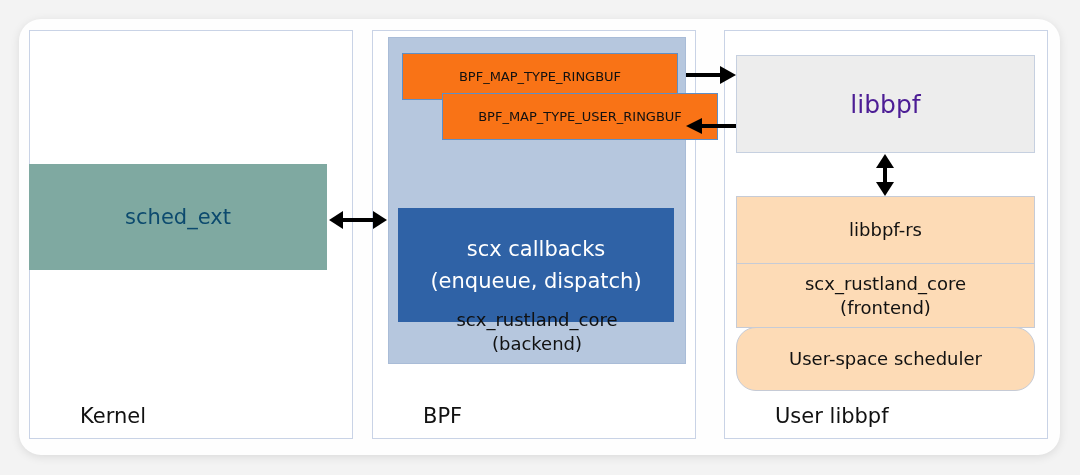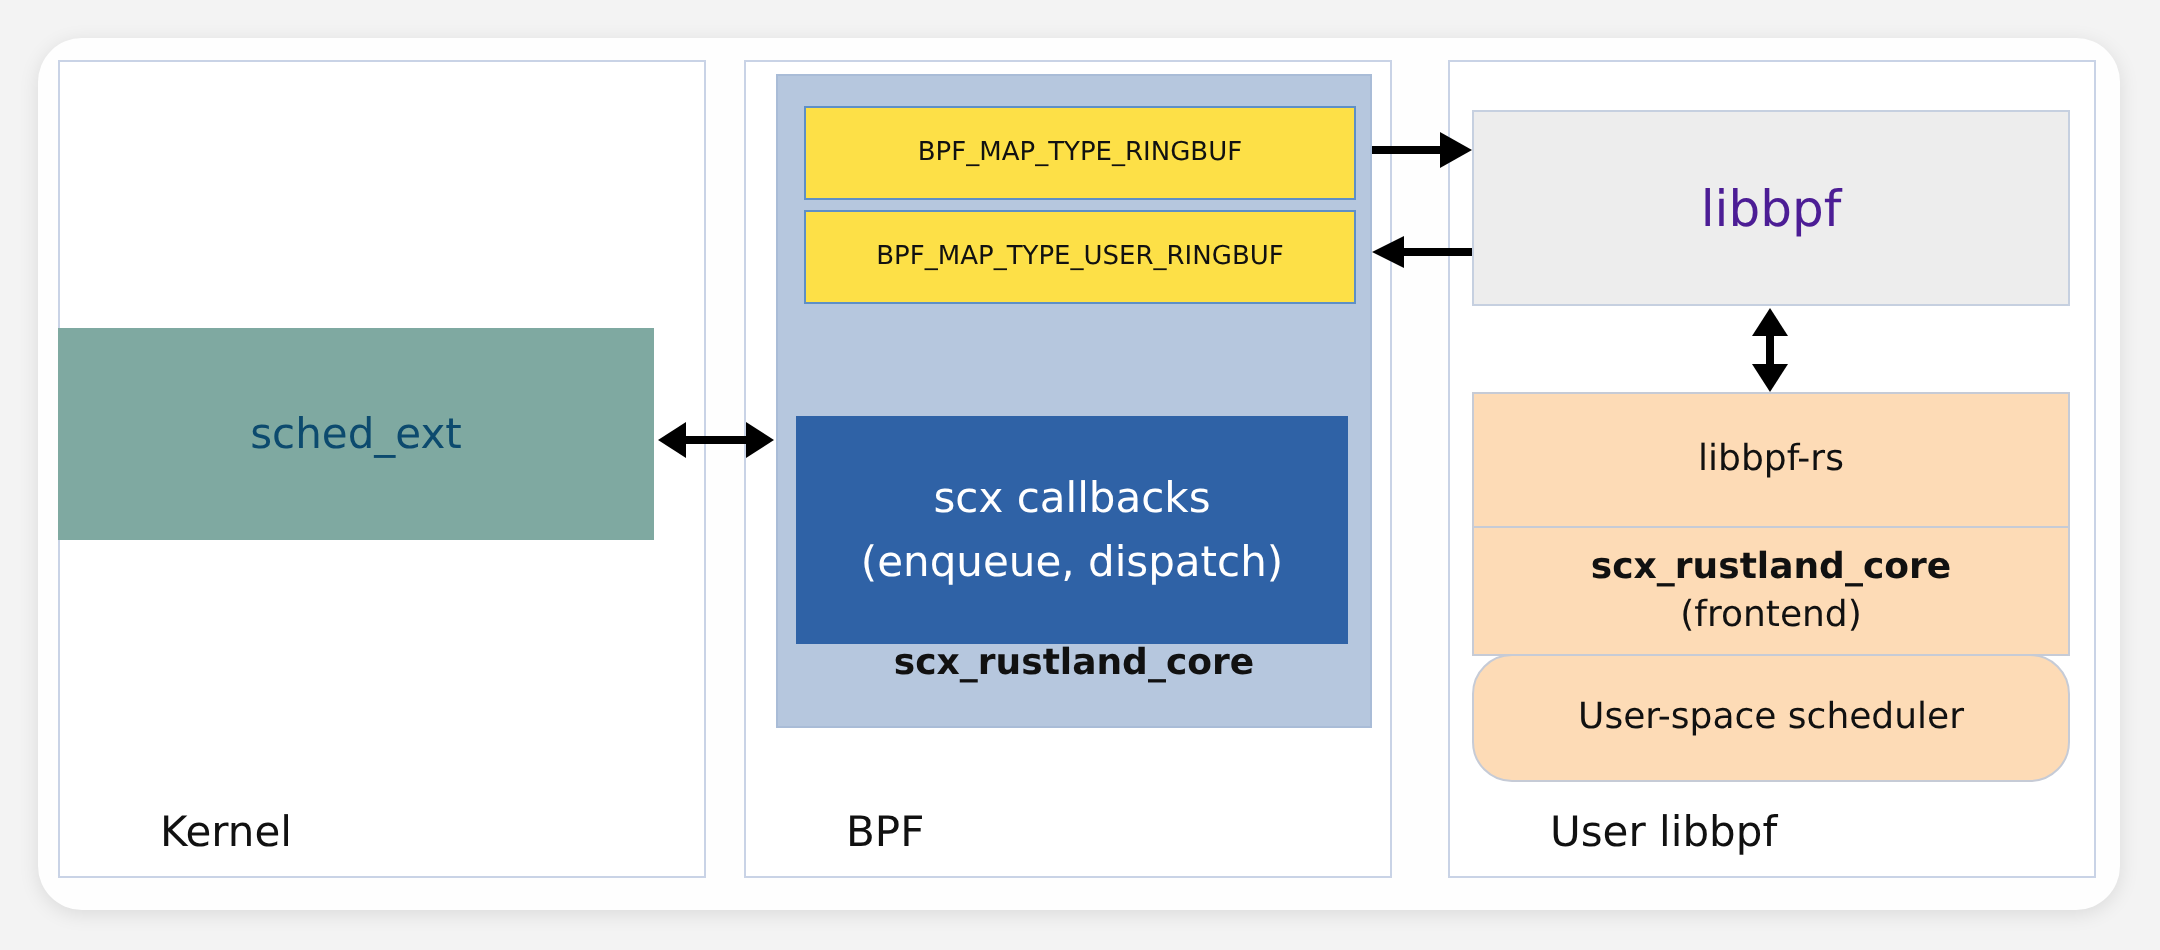--- a/index.html
+++ b/index.html
@@ -21,26 +21,26 @@
   .panel-label {
     position: absolute; font-size: 21px; color: #111; white-space: nowrap; margin-left: 40px;
   }
   .box {
     position: absolute; box-sizing: border-box;
     display: flex; flex-direction: column; align-items: center; justify-content: center;
     text-align: center;
   }
   .sched { left: 29px; top: 164px; width: 298px; height: 106px; background: #7fa9a1; font-size: 21px; color: #0c4a6e; }
   .bpf-inner { left: 388px; top: 37px; width: 298px; height: 327px; background: #b6c7de; border: 1px solid #a9bcd7; }
-  .ring { left: 402px; width: 276px; height: 47px; background: #fde047; border: 1px solid #5e8fc6; font-size: 13px; color: #111; }
+  .ring { left: 402px; width: 276px; height: 47px; background: #f97316; border: 1px solid #5e8fc6; font-size: 13px; color: #111; }
   .ring1 { top: 53px; }
-  .ring2 { top: 105px; }
+  .ring2 { top: 93px; margin-left: 40px; }
   .callbacks { left: 398px; top: 164px; width: 276px; height: 114px; background: #2f62a6; color: #ffffff; font-size: 21px; line-height: 32px; margin-top: 44px; }
   .backend { left: 388px; top: 300px; width: 298px; height: 64px; font-size: 18px; line-height: 24px; color: #111; }
-  .bold { font-weight: bold; }
+  .bold { font-weight: normal; }
   .libbpf { left: 736px; top: 55px; width: 299px; height: 98px; background: #ededed; border: 1px solid #c6d0e0; font-size: 25px; color: #4c1d95; }
   .orange { left: 736px; width: 299px; background: #fddbb6; border: 1px solid #c6cbd6; font-size: 18px; line-height: 24px; color: #111; }
   .o1 { top: 196px; height: 68px; }
   .o2 { top: 263px; height: 65px; }
   .o3 { top: 327px; height: 64px; border-radius: 20px; }
   svg.arrows { position: absolute; left: 0; top: 0; width: 1080px; height: 475px; pointer-events: none; }
 </style>
 </head>
 <body>
 
@@ -60,20 +60,21 @@
 </div>
 <div class="box ring ring2">
   <span>BPF_MAP_TYPE_USER_RINGBUF</span>
 </div>
 <div class="box callbacks">
   <span>scx callbacks</span>
   <span>(enqueue, dispatch)</span>
 </div>
 <div class="box backend">
   <span class="bold">scx_rustland_core</span>
+  <span>(backend)</span>
 </div>
 
 <div class="panel" style="left:724px; width:324px;"></div>
 <div class="panel-label" style="left:735px; top:404px;">User libbpf</div>
 <div class="box libbpf">
   <span>libbpf</span>
 </div>
 <div class="box orange o1">
   <span>libbpf-rs</span>
 </div>

